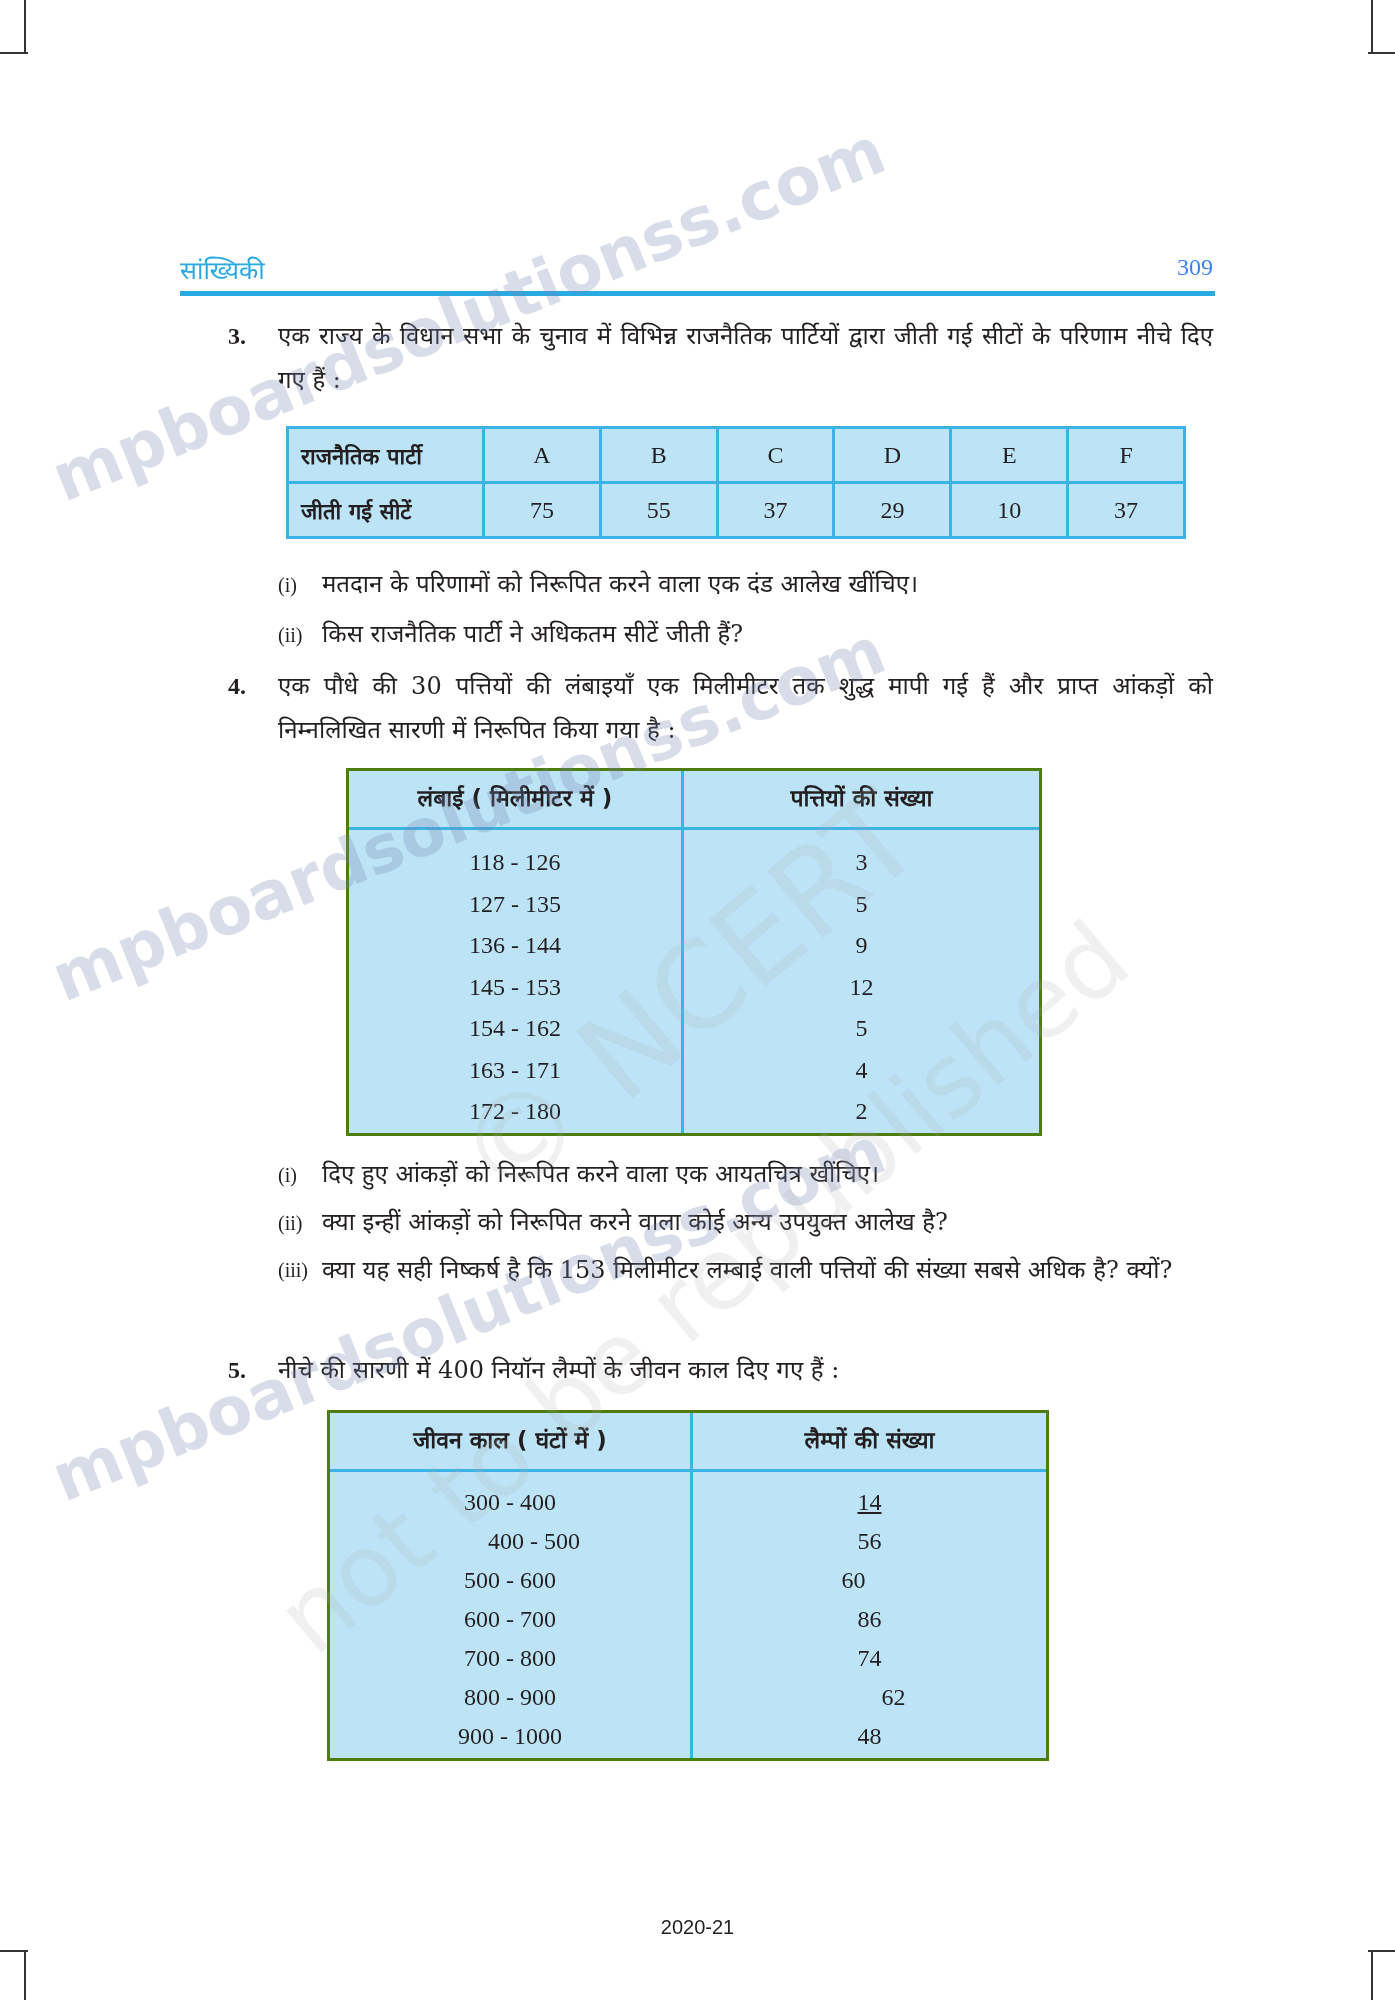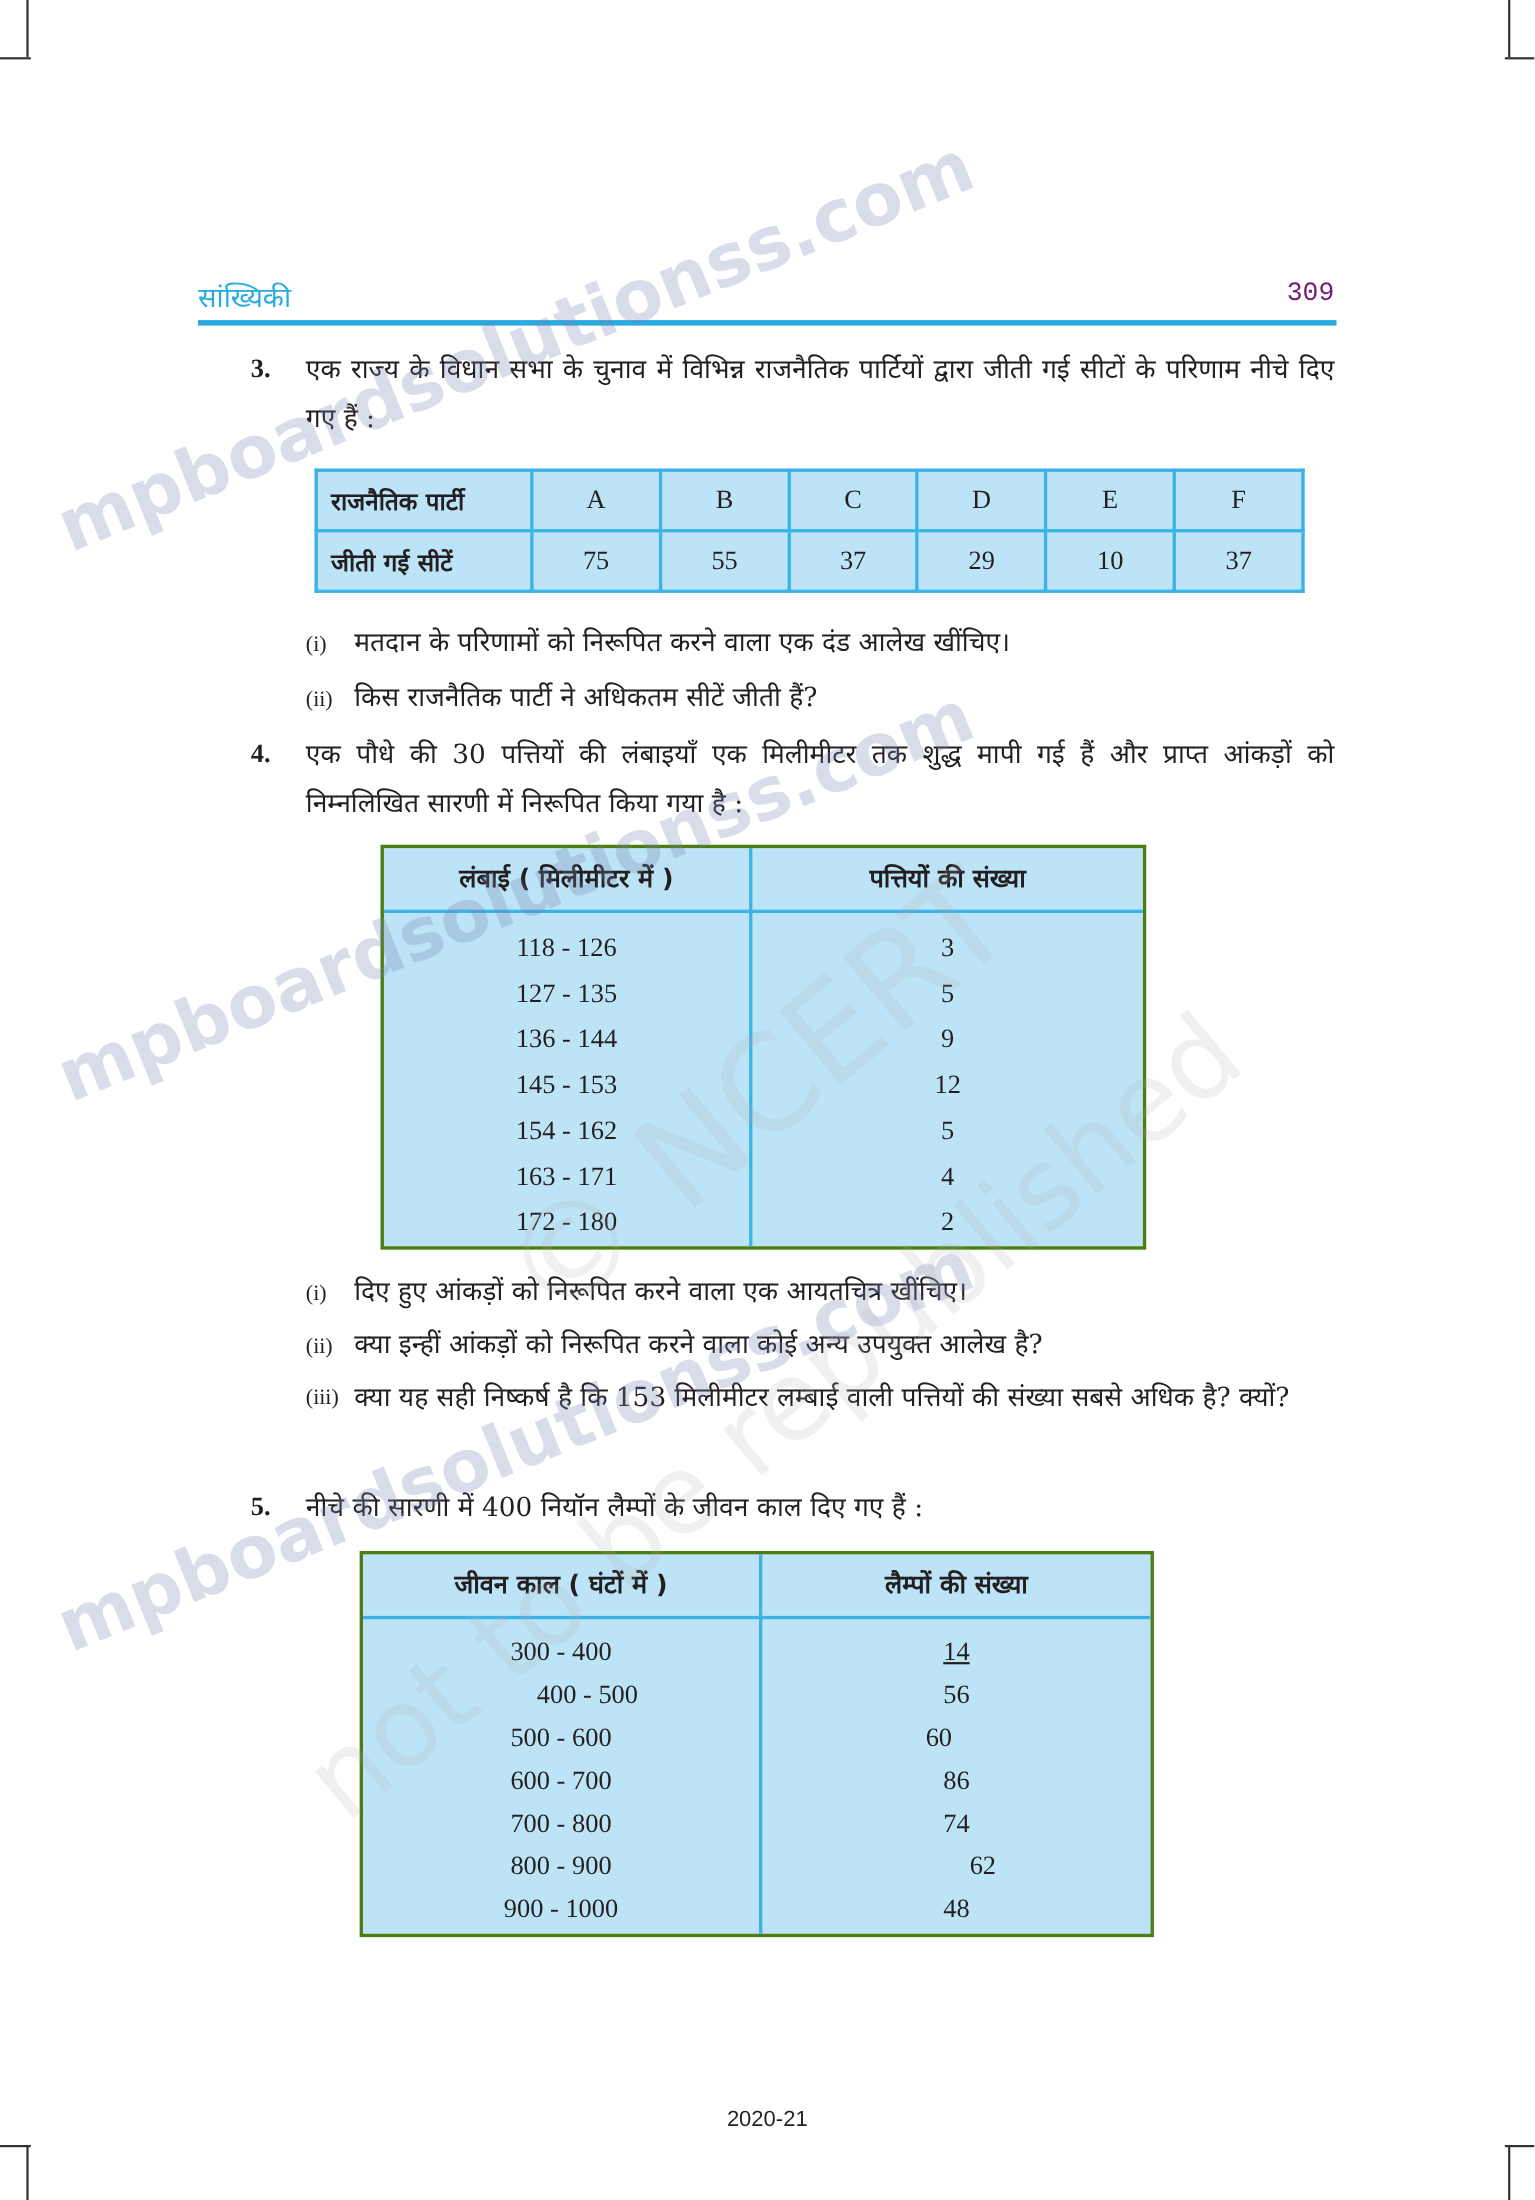--- a/index.html
+++ b/index.html
@@ -14,21 +14,21 @@
     font-weight:bold; color:rgba(120,130,175,0.28); white-space:nowrap;
     transform-origin:left bottom; pointer-events:none; z-index:5;
   }
   .wm2 {
     position:absolute; font-family:"DejaVu Sans", "Liberation Sans", sans-serif;
     color:rgba(170,170,175,0.18); white-space:nowrap; pointer-events:none; z-index:5;
     transform-origin:left bottom;
   }
   .header { position:absolute; left:180px; top:250px; width:1035px; height:45px; }
   .header .running { position:absolute; left:0; top:2px; font-size:25px; color:#29abe2; }
-  .header .pageno { position:absolute; right:2px; top:4px; font-size:24px; color:#701a75; font-family:Liberation Mono, monospace; }
+  .header .pageno { position:absolute; right:2px; top:4px; font-size:24px; color:#3b82f6; font-family:Liberation Serif, serif; }
   .header .rule { position:absolute; left:0; right:0; top:41px; height:5px; background:#29abe2; }
 
   .q { position:absolute; font-size:24px; line-height:44px; }
   .q .num { position:absolute; left:0; font-weight:bold; font-family:"Liberation Serif", serif; }
   .q .text { position:absolute; left:50px; width:935px; text-align:justify; }
   .sub { position:absolute; font-size:24px; line-height:40px; }
   .sub .roman { font-size:20px; display:inline-block; width:44px; font-family:"Liberation Serif", serif; }
 
   table { border-collapse:collapse; position:absolute; background:#bde4f6; }
   td, th { border:3px solid #3bb3e6; text-align:center; font-weight:normal; color:#231f20; }

